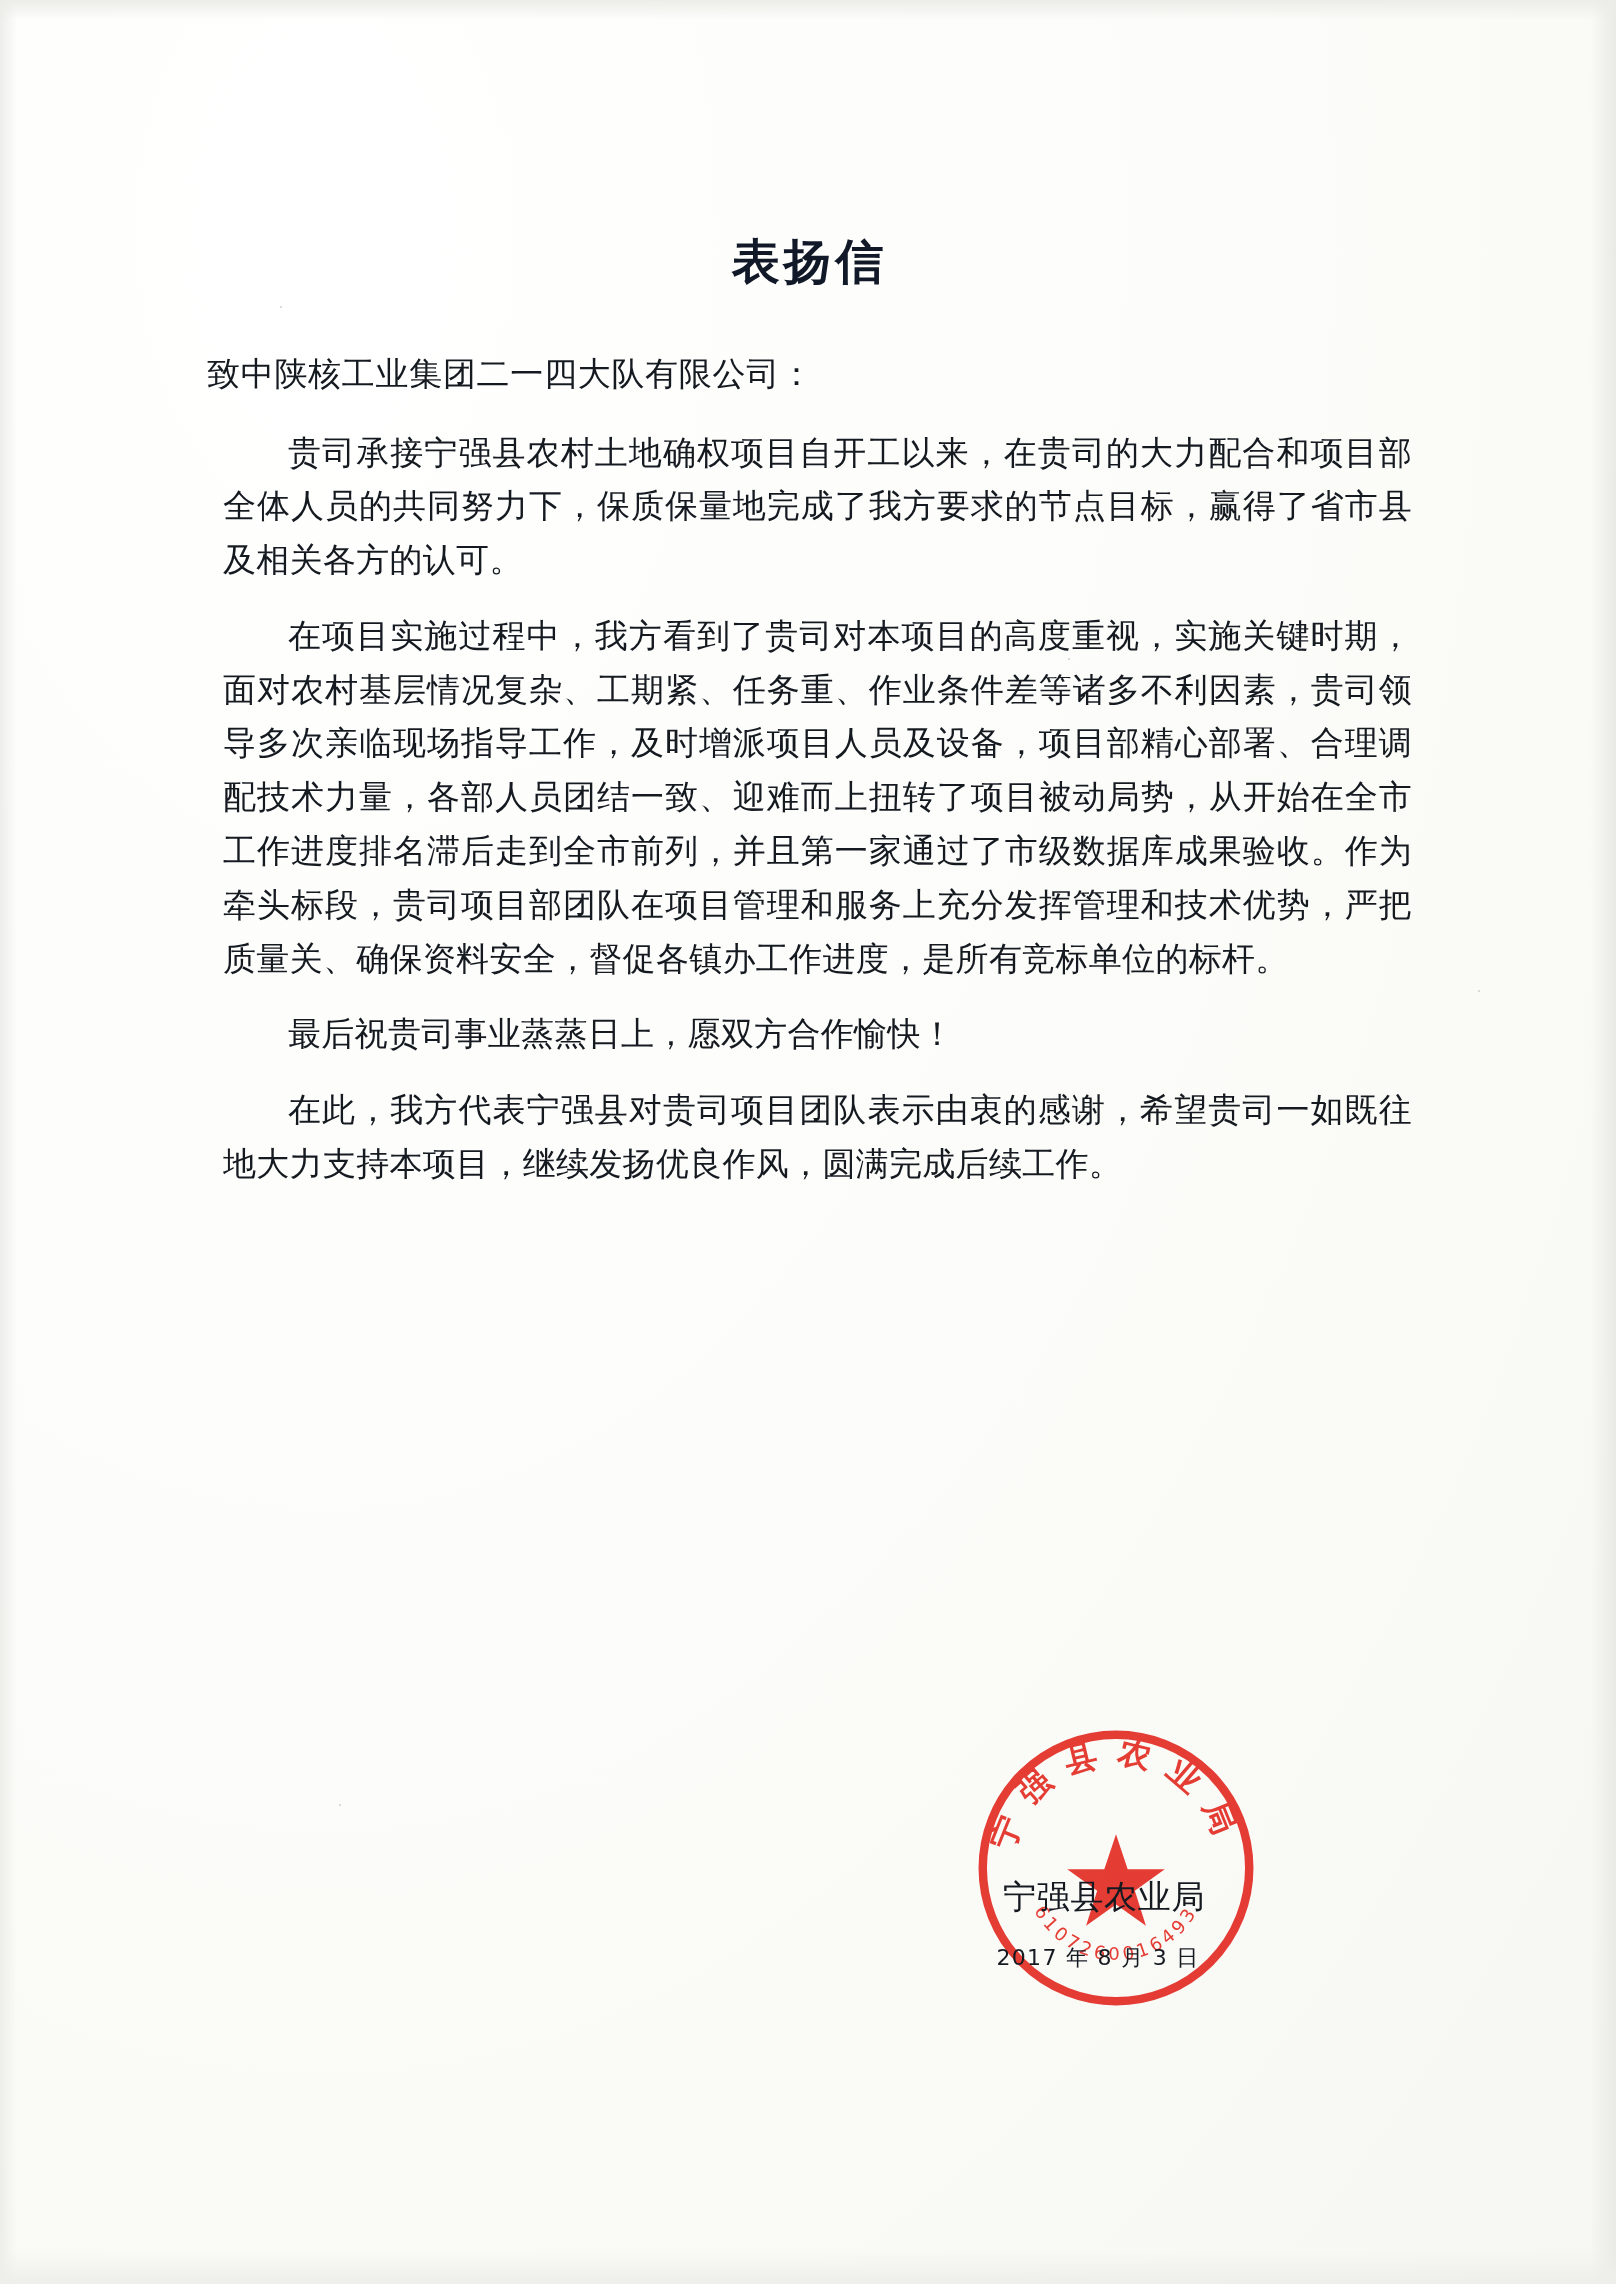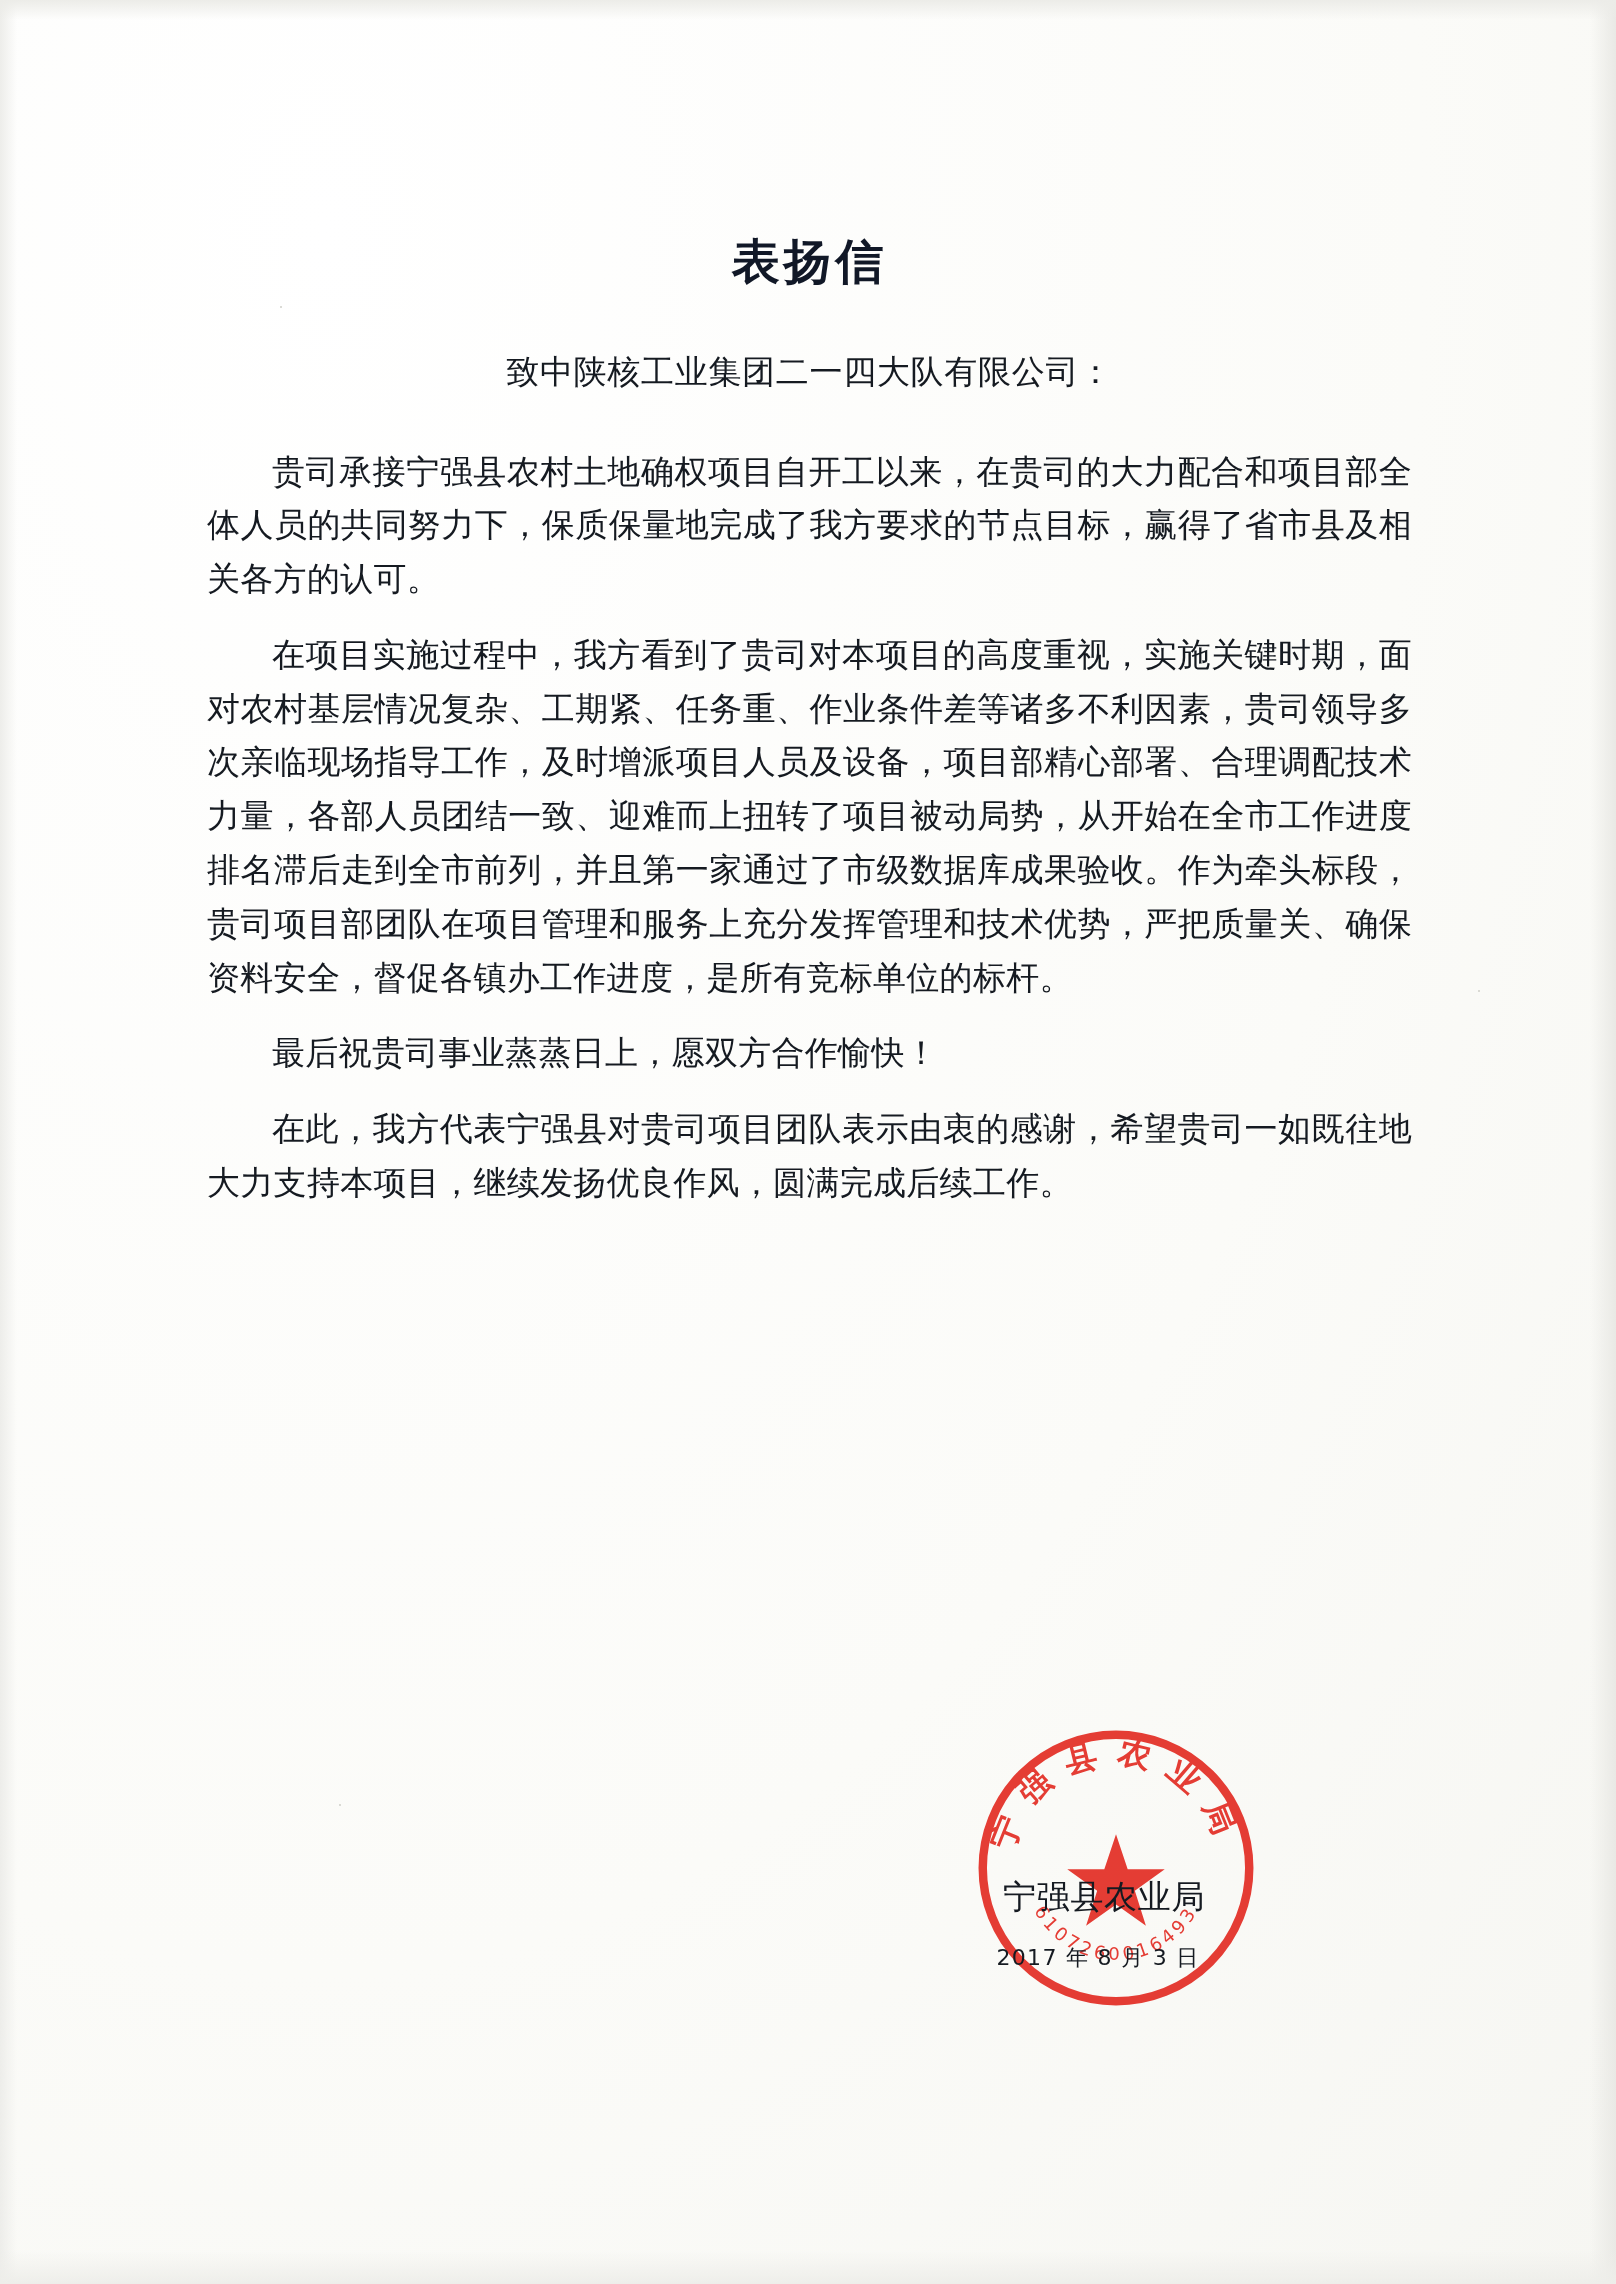--- a/index.html
+++ b/index.html
@@ -57,37 +57,36 @@
   .doc-title {
     text-align: center;
     font-family: "DejaVu Serif", "Liberation Serif", serif;
     font-weight: bold;
     font-size: 48px;
     letter-spacing: 3.9px;
     color: #111827;
     margin: 0 0 56px 0;
   }
   .salutation {
-    font-family: Liberation Mono, monospace;
+    font-family: Liberation Serif, serif;
     font-size: 33px;
     color: #151a21;
     letter-spacing: 0.7px;
-    margin: 0 0 46px 0;
+    margin: 0 0 29px 0;
     line-height: 1.5;
-    text-align: center;
   }
   .para {
-    font-family: Liberation Serif, serif;
+    font-family: Liberation Mono, monospace;
     font-size: 33px;
     color: #151a21;
     line-height: 1.63;
     text-align: justify;
     text-justify: inter-ideograph;
     text-indent: 65px;
-    margin: 0 0 22px 0;
+    margin: 0 0 22px 16px;
     letter-spacing: 0.3px;
   }
   .signature-block {
     position: absolute;
     left: 990px;
     top: 1875px;
     width: 404px;
     text-align: left;
   }
   .sig-org {

